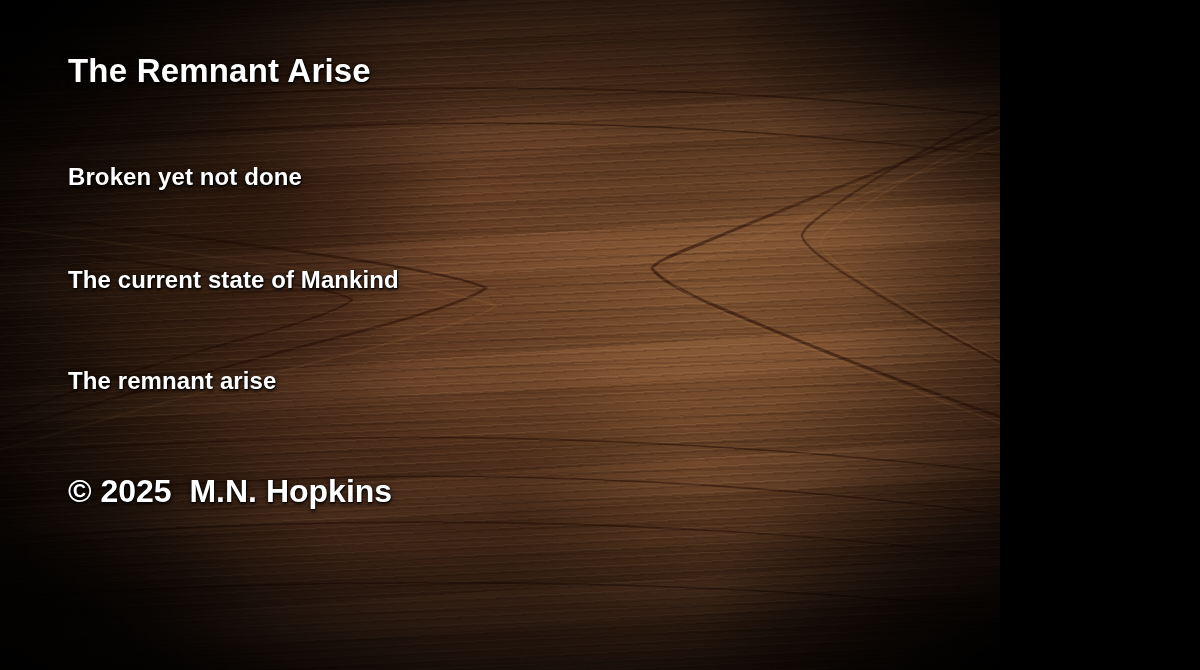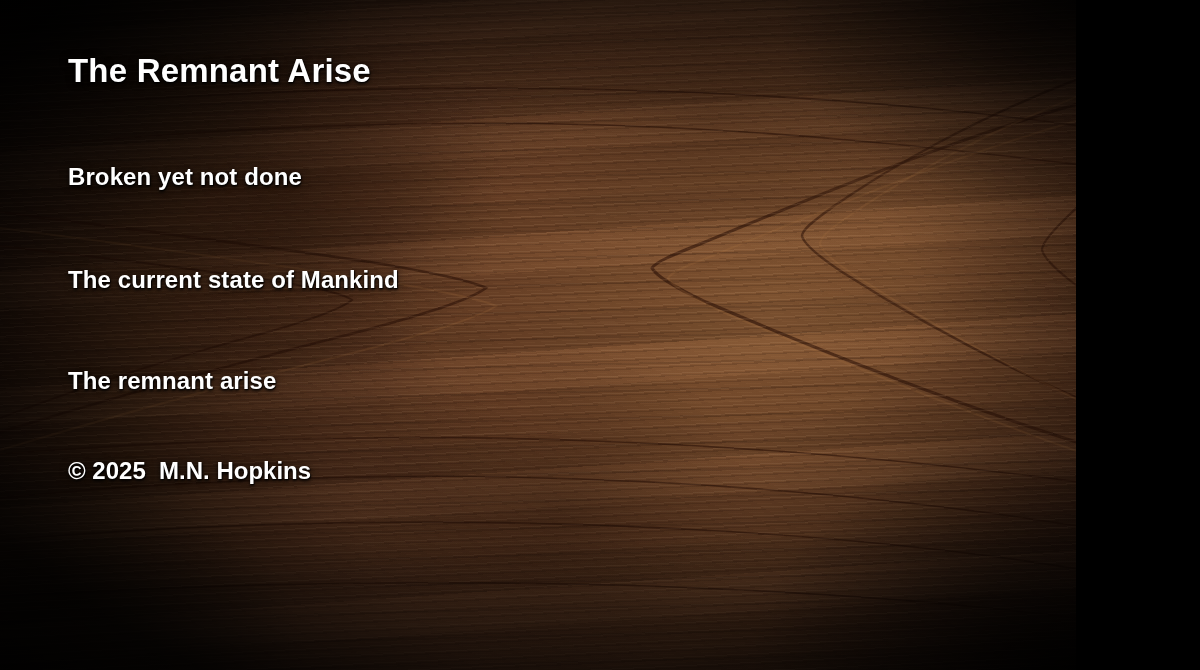--- a/index.html
+++ b/index.html
@@ -3,21 +3,21 @@
 <meta charset="utf-8">
 <title>The Remnant Arise</title>
 <style>
   html, body {
     margin: 0;
     padding: 0;
     background: #000;
   }
   #poem-card {
     position: relative;
-    width: 1076px;
+    width: 1000px;
     height: 670px;
     overflow: hidden;
     font-family: "Liberation Sans", sans-serif;
     background-color: #8b5cf6;
     user-select: none;
     text-decoration: underline;
   }
 
   
   .wood-layer {
@@ -144,22 +144,22 @@
   }
   .verse-line {
     font-size: 24px;
     font-weight: bold;
     letter-spacing: 0.1px;
   }
   #verse-0   { top: 163px; }
   #verse-1   { top: 266px; }
   #verse-2   { top: 367px; }
   #copyright {
-    top: 457px;
-    font-size: 24px;
+    top: 473px;
+    font-size: 32px;
     font-weight: bold;
   }
   #signature {
     top: 573px;
     font-size: 35px;
     font-style: italic;
     font-weight: normal;
     letter-spacing: 0.3px;
   }
 </style>

